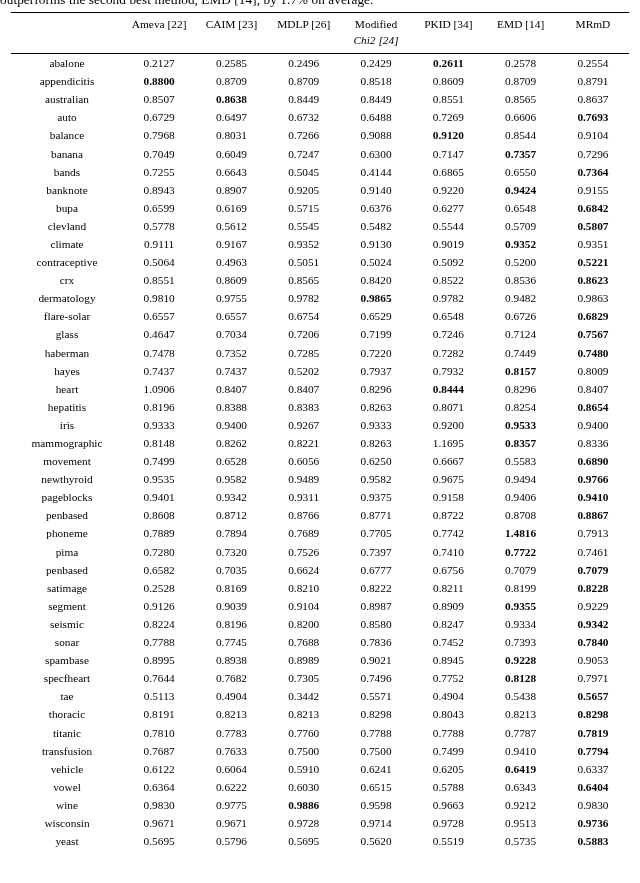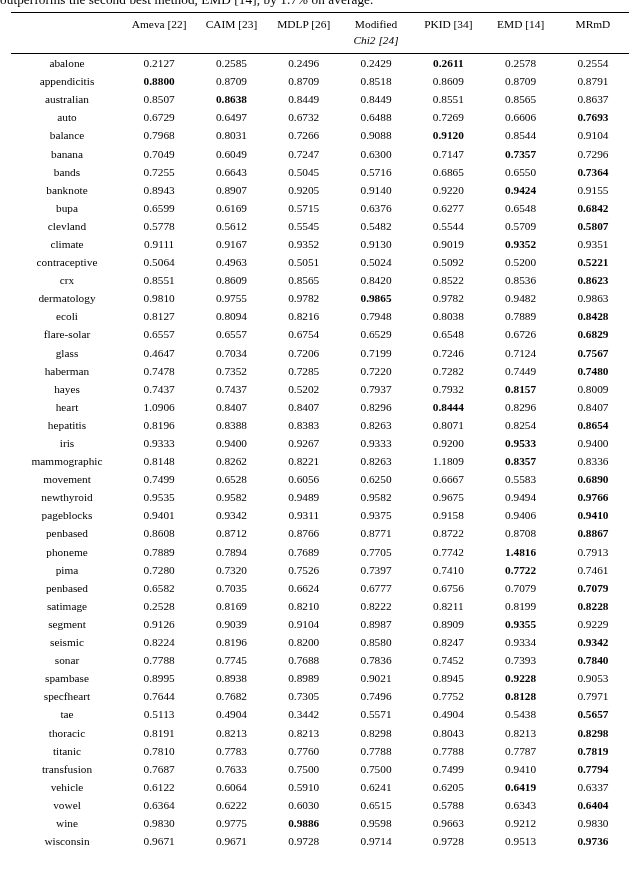--- a/index.html
+++ b/index.html
@@ -195,21 +195,21 @@
             <td><span>0.6300</span></td>
             <td><span>0.7147</span></td>
             <td><span class="bold">0.7357</span></td>
             <td><span>0.7296</span></td>
           </tr>
           <tr>
             <td class="row-name">bands</td>
             <td><span>0.7255</span></td>
             <td><span>0.6643</span></td>
             <td><span>0.5045</span></td>
-            <td><span>0.5716</span></td>
+            <td><span>0.4144</span></td>
             <td><span>0.6865</span></td>
             <td><span>0.6550</span></td>
             <td><span class="bold">0.7364</span></td>
           </tr>
           <tr>
             <td class="row-name">banknote</td>
             <td><span>0.8943</span></td>
             <td><span>0.8907</span></td>
             <td><span>0.9205</span></td>
             <td><span>0.9140</span></td>
@@ -271,30 +271,20 @@
             <td class="row-name">dermatology</td>
             <td><span>0.9810</span></td>
             <td><span>0.9755</span></td>
             <td><span>0.9782</span></td>
             <td><span class="bold">0.9865</span></td>
             <td><span>0.9782</span></td>
             <td><span>0.9482</span></td>
             <td><span>0.9863</span></td>
           </tr>
           <tr>
-            <td class="row-name">ecoli</td>
-            <td><span>0.8127</span></td>
-            <td><span>0.8094</span></td>
-            <td><span>0.8216</span></td>
-            <td><span>0.7948</span></td>
-            <td><span>0.8038</span></td>
-            <td><span>0.7889</span></td>
-            <td><span class="bold">0.8428</span></td>
-          </tr>
-          <tr>
             <td class="row-name">flare-solar</td>
             <td><span>0.6557</span></td>
             <td><span>0.6557</span></td>
             <td><span>0.6754</span></td>
             <td><span>0.6529</span></td>
             <td><span>0.6548</span></td>
             <td><span>0.6726</span></td>
             <td><span class="bold">0.6829</span></td>
           </tr>
           <tr>
@@ -356,21 +346,21 @@
             <td><span>0.9200</span></td>
             <td><span class="bold">0.9533</span></td>
             <td><span>0.9400</span></td>
           </tr>
           <tr>
             <td class="row-name">mammographic</td>
             <td><span>0.8148</span></td>
             <td><span>0.8262</span></td>
             <td><span>0.8221</span></td>
             <td><span>0.8263</span></td>
-            <td><span>1.1809</span></td>
+            <td><span>1.1695</span></td>
             <td><span class="bold">0.8357</span></td>
             <td><span>0.8336</span></td>
           </tr>
           <tr>
             <td class="row-name">movement</td>
             <td><span>0.7499</span></td>
             <td><span>0.6528</span></td>
             <td><span>0.6056</span></td>
             <td><span>0.6250</span></td>
             <td><span>0.6667</span></td>

